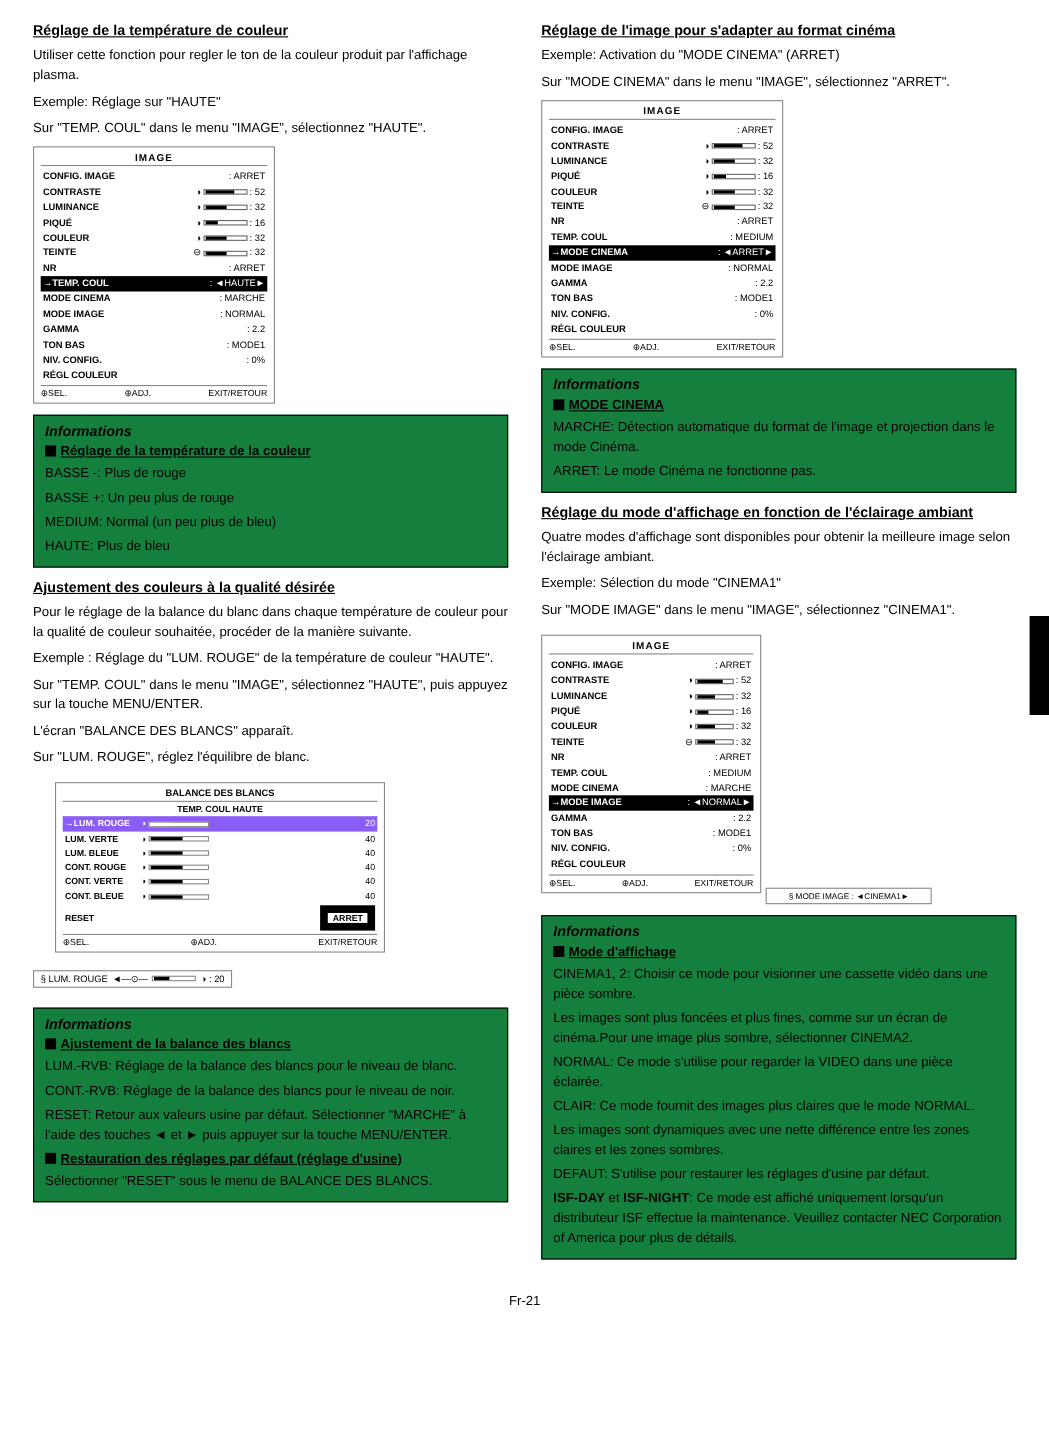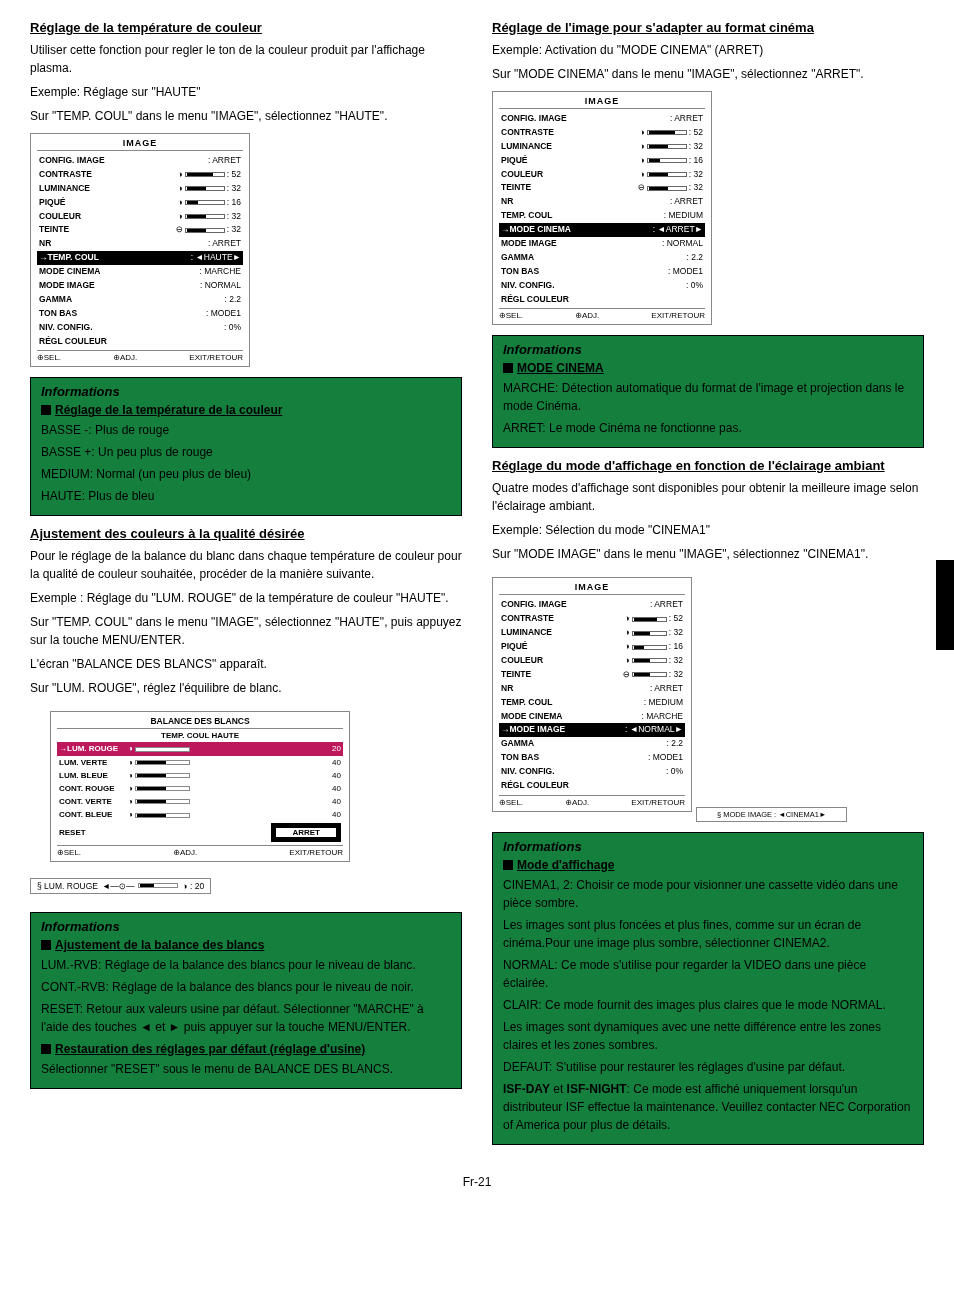--- a/index.html
+++ b/index.html
@@ -115,21 +115,21 @@
       font-size: 8.5px;
     }
     .balance-row {
       display: flex;
       align-items: center;
       padding: 1px 2px;
       font-size: 8px;
       line-height: 1.4;
       gap: 4px;
     }
-    .balance-row.highlighted { background: #be185d; color: #fff; }
+    .balance-row.highlighted { background: #8b5cf6; color: #fff; }
     .balance-label { width: 65px; font-weight: bold; }
     .balance-bar-area { flex: 1; display: flex; align-items: center; gap: 2px; }
     .balance-value { width: 20px; text-align: right; }
     .balance-reset-row { display: flex; align-items: center; padding: 1px 2px; font-size: 8px; gap: 4px; }
     .page-num {
       text-align: center;
       font-size: 12px;
       margin-top: 20px;
     }
   </style>
@@ -286,21 +286,21 @@
         <div class="balance-row">
           <span class="balance-label">CONT. BLEUE</span>
           <span class="balance-bar-area">◑<span style="display:inline-flex;width:55px;height:5px;border:1px solid #888;align-items:center;">
                 <span style="display:block;width:55%;height:3px;background:#000;margin:0 1px;"></span>
               </span></span>
           <span class="balance-value">40</span>
         </div>
         <div class="balance-reset-row">
           <span class="balance-label">RESET</span>
           <span style="flex:1;"></span>
-          <span style="font-weight:bold;border:5px solid #000000;padding:0 16px;">ARRET</span>
+          <span style="font-weight:bold;border:7px solid #000000;padding:0 4px;">ARRET</span>
         </div>
         <div class="nav-bar">
           <span>⊕SEL.</span>
           <span>⊕ADJ.</span>
           <span>EXIT/RETOUR</span>
         </div>
       </div>
     </div>
     <div style="border:1px solid #888; padding:2px 6px; font-size:8.5px; display:inline-flex; align-items:center; gap:4px; margin-bottom:8px;">
       <span>§ LUM. ROUGE</span>

